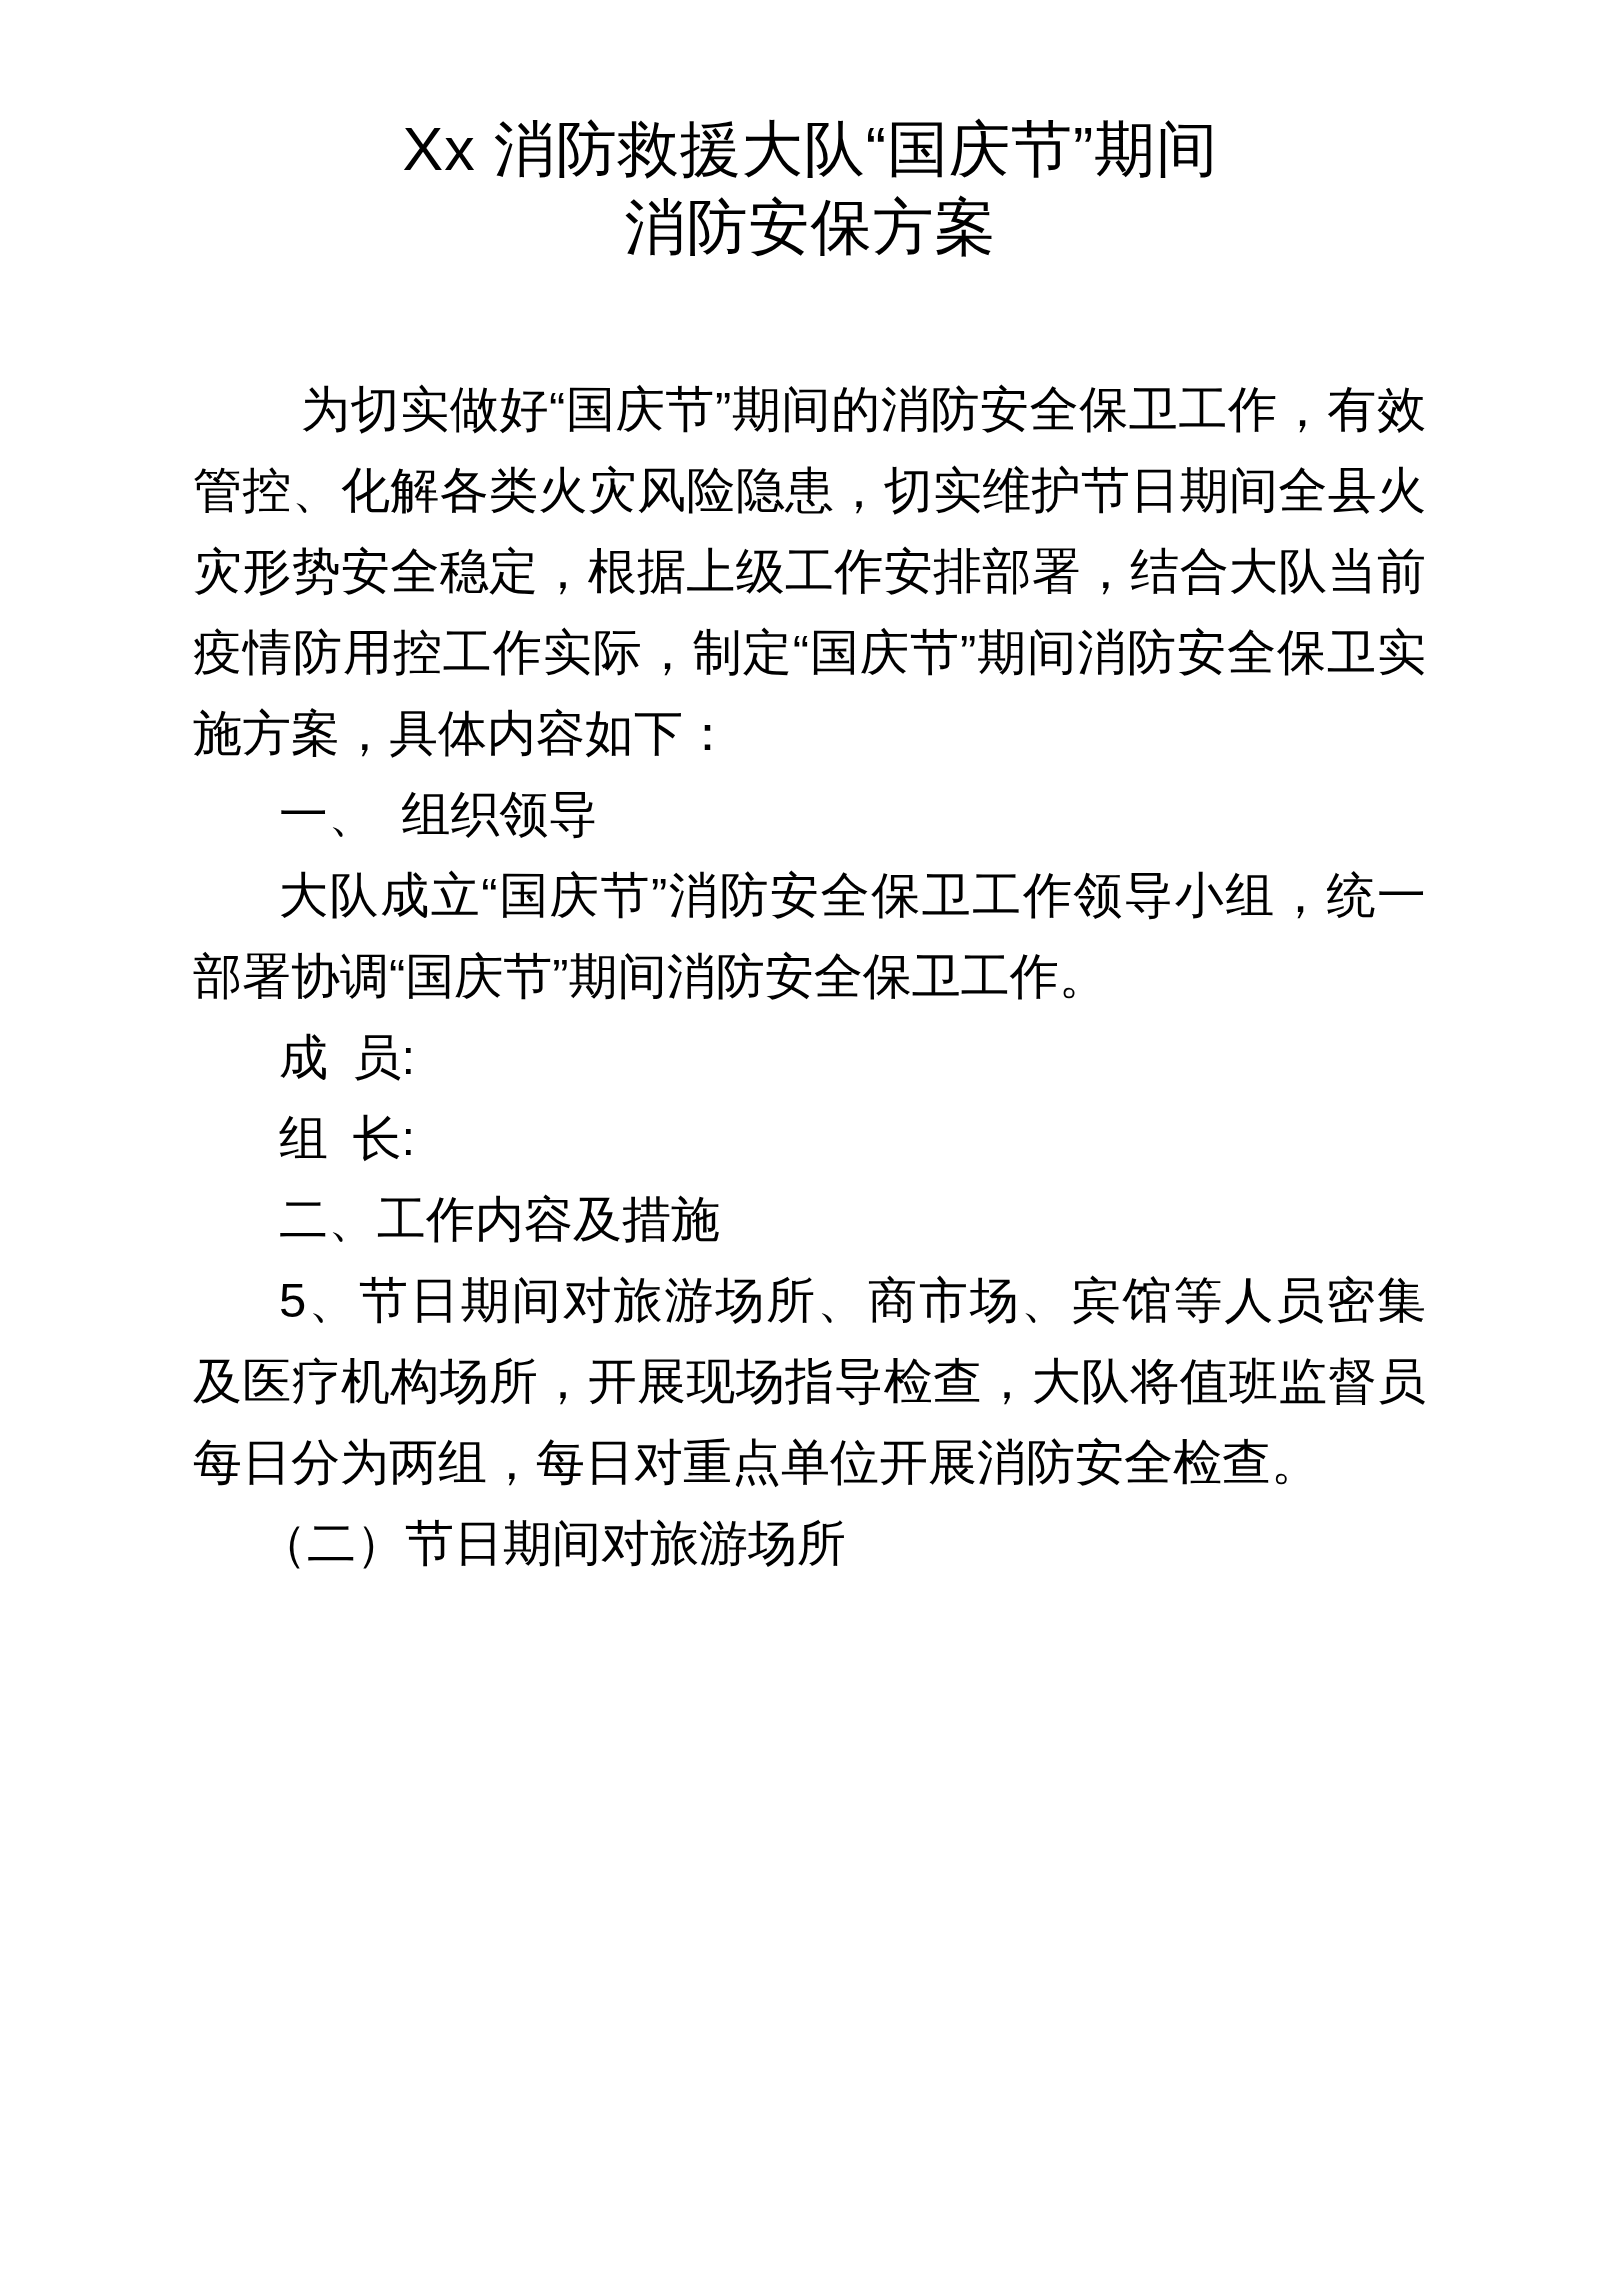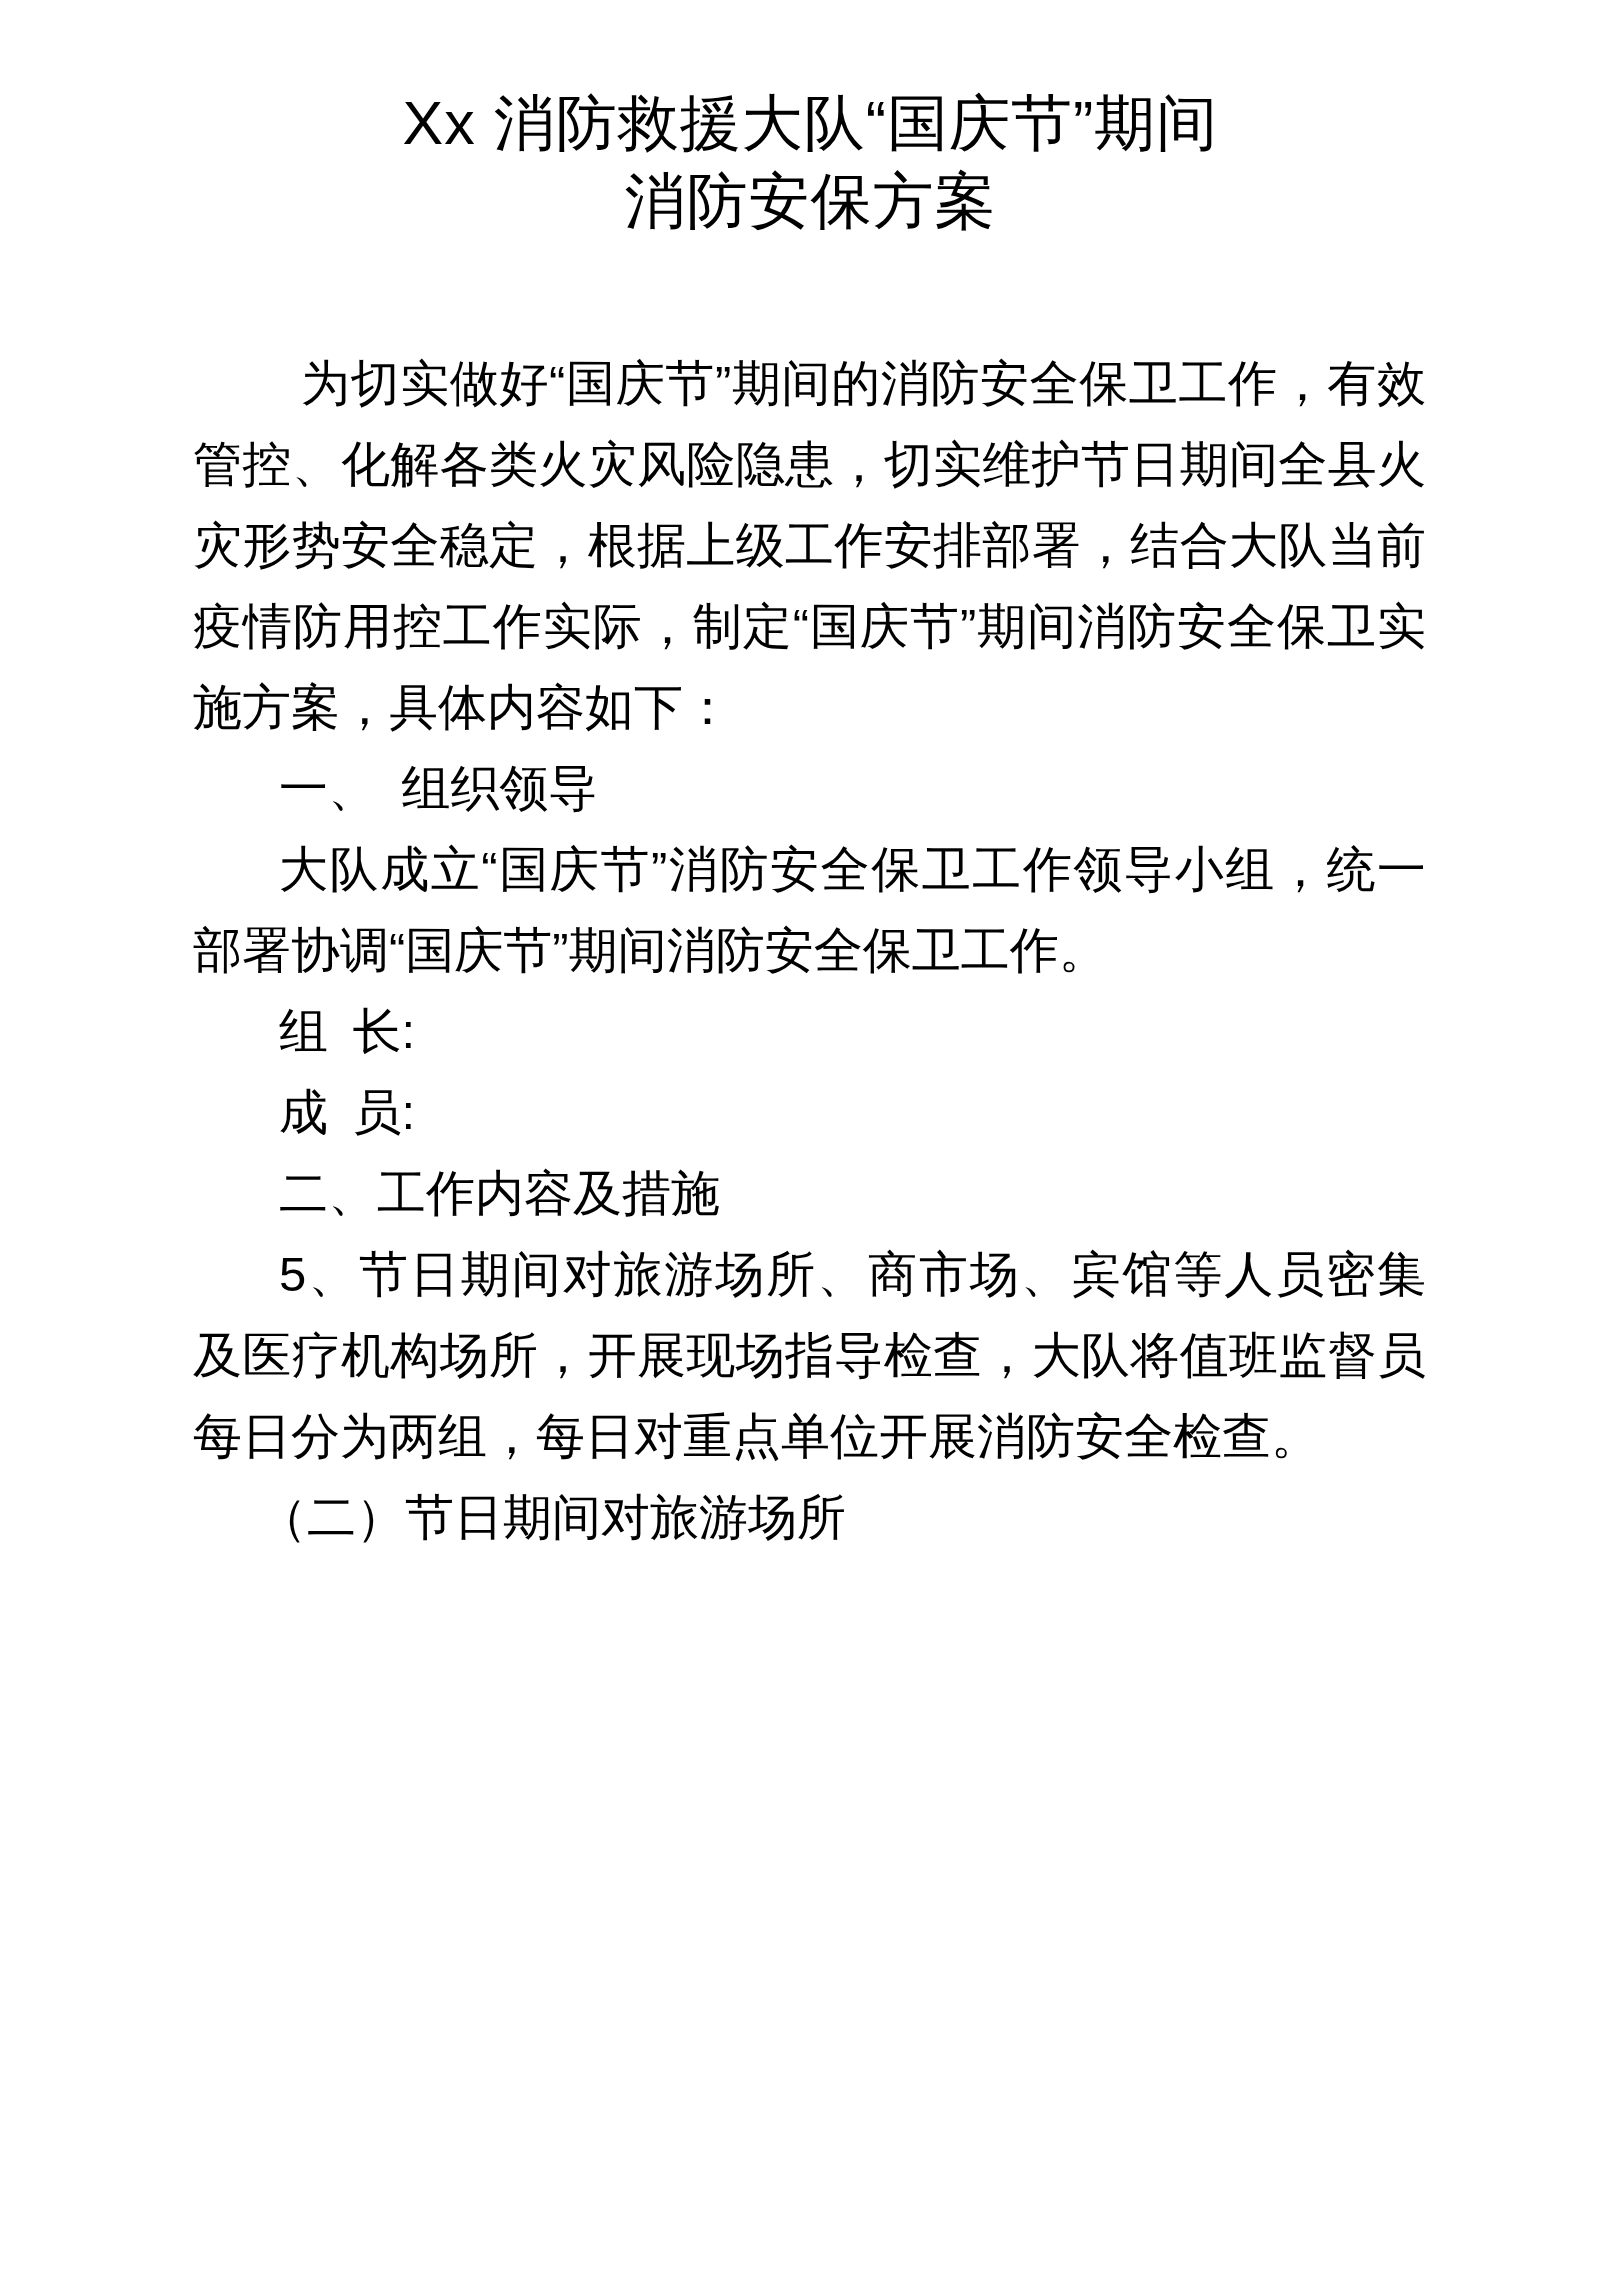--- a/index.html
+++ b/index.html
@@ -12,21 +12,21 @@
     width: 1621px;
     height: 2293px;
     background: #ffffff;
     color: #000000;
     font-family: "Liberation Sans", sans-serif;
     font-weight: 400;
     overflow: hidden;
     box-sizing: border-box;
   }
   .doc-title {
-    padding-top: 84px;
+    padding-top: 110px;
     text-align: center;
     font-size: 61px;
     line-height: 78px;
     letter-spacing: 1px;
     white-space: nowrap;
   }
   .doc-body {
     margin-top: 103px;
     margin-left: 193px;
     width: 1233px;
@@ -49,21 +49,21 @@
 
   <div class="doc-title">
     <div>Xx 消防救援大队“国庆节”期间</div>
     <div>消防安保方案</div>
   </div>
 
   <div class="doc-body">
     <p class="indent-wide">为切实做好“国庆节”期间的消防安全保卫工作，有效管控、化解各类火灾风险隐患，切实维护节日期间全县火灾形势安全稳定，根据上级工作安排部署，结合大队当前疫情防用控工作实际，制定“国庆节”期间消防安全保卫实施方案，具体内容如下：</p>
     <p>一、 组织领导</p>
     <p>大队成立“国庆节”消防安全保卫工作领导小组，统一部署协调“国庆节”期间消防安全保卫工作。</p>
+    <p>成 员:</p>
     <p>组 长:</p>
-    <p>成 员:</p>
     <p>二、工作内容及措施</p>
     <p>5、节日期间对旅游场所、商市场、宾馆等人员密集及医疗机构场所，开展现场指导检查，大队将值班监督员每日分为两组，每日对重点单位开展消防安全检查。</p>
     <p class="indent-sub">（二）节日期间对旅游场所</p>
   </div>
 
 </div>
 
 
 </body></html>

